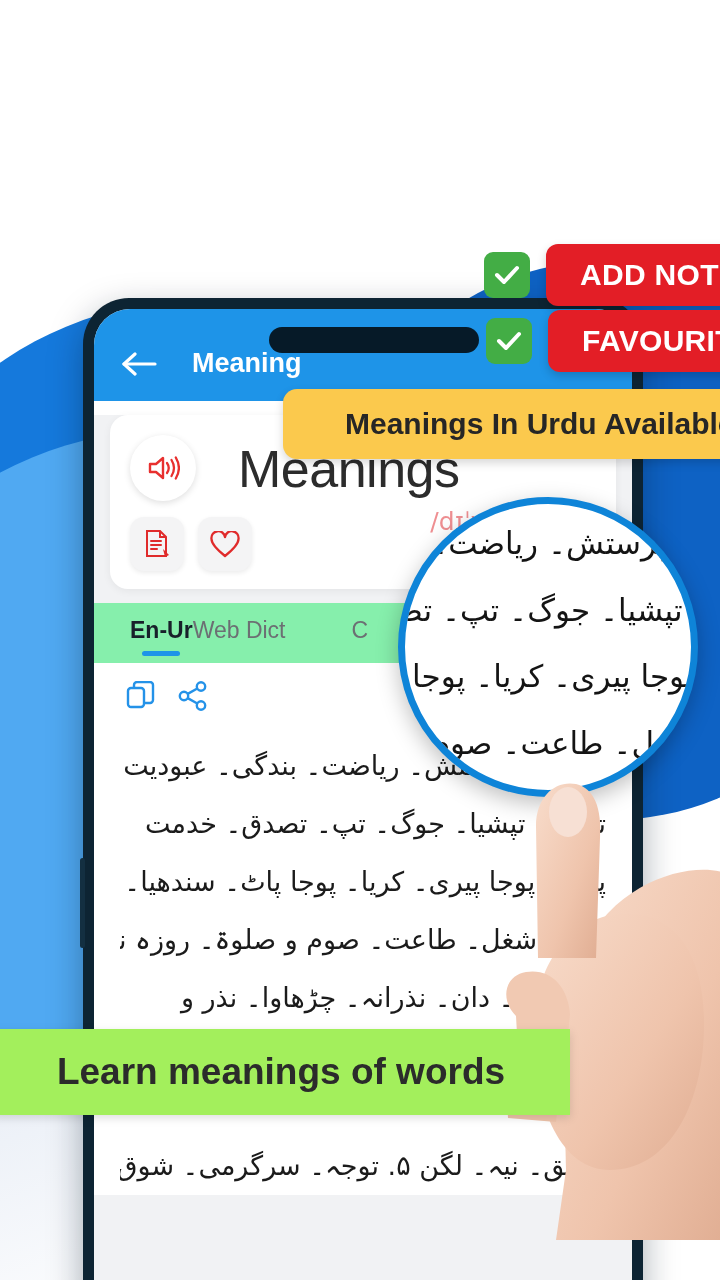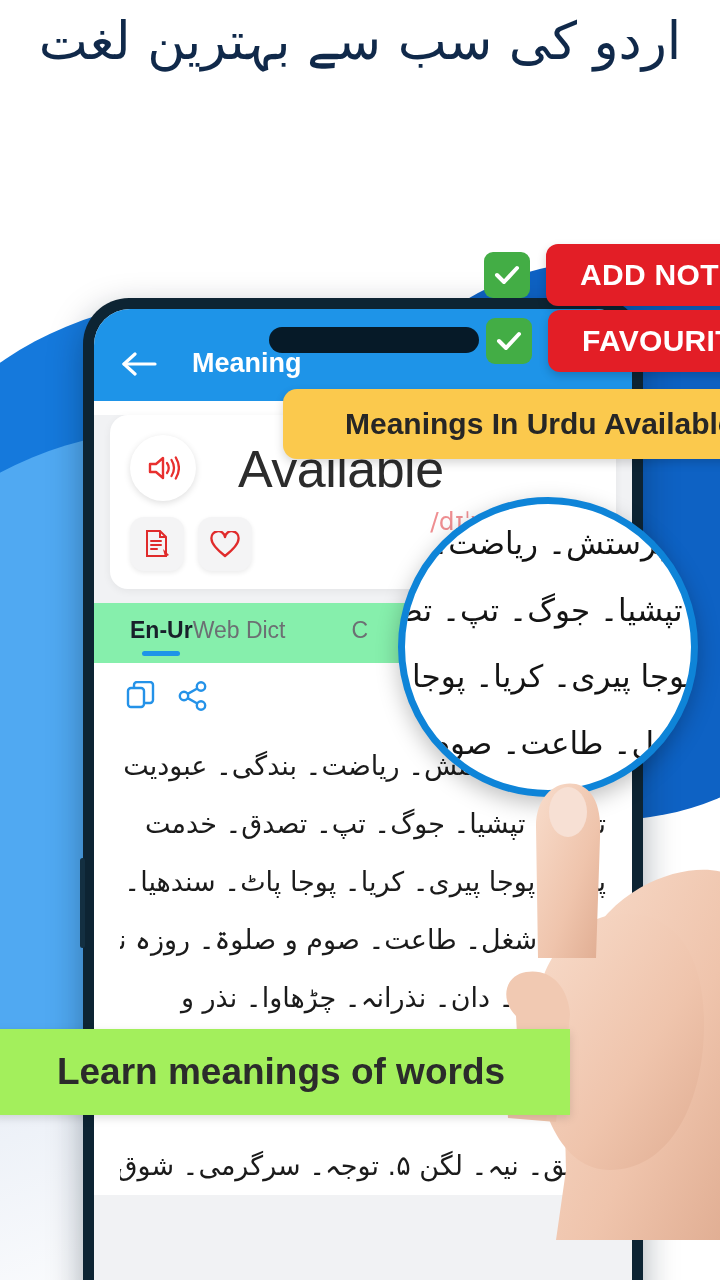--- a/index.html
+++ b/index.html
@@ -194,21 +194,20 @@
 </style>
 </head>
 <body>
 
 <div class="bgshape" id="bg-circle-right"></div>
 <div class="bgshape" id="bg-circle-dark"></div>
 <div class="bgshape" id="bg-circle-light"></div>
 <div id="bg-soft-bottom"></div>
 
 <div id="hero">
-  <div id="hero-sub">اردو کی سب سے بہترین لغت</div>
 </div>
 
 <div id="phone">
   <div id="phone-btn"></div>
   <div id="phone-glass">
 
     <div id="appbar">
       <div id="back-arrow">
         <svg width="36" height="30" viewBox="0 0 36 30">
           <path d="M2 15 H33" stroke="#fff" stroke-width="3.2" stroke-linecap="round" fill="none"></path>
@@ -223,21 +222,21 @@
 
       <div id="word-card">
         <div id="speaker-btn">
           <svg width="34" height="30" viewBox="0 0 34 30">
             <path d="M4 11 H10 L17 5 V25 L10 19 H4 Z" fill="none" stroke="#E8302F" stroke-width="2.4" stroke-linejoin="round"></path>
             <path d="M21 10 Q24.5 15 21 20" fill="none" stroke="#E8302F" stroke-width="2.3" stroke-linecap="round"></path>
             <path d="M25.5 7 Q30.5 15 25.5 23" fill="none" stroke="#E8302F" stroke-width="2.3" stroke-linecap="round"></path>
             <path d="M29.8 4.5 Q36 15 29.8 25.5" fill="none" stroke="#E8302F" stroke-width="2.3" stroke-linecap="round"></path>
           </svg>
         </div>
-        <div id="word-text">Available</div>
+        <div id="word-text">Meanings</div>
         <div id="phonetic">/dɪˈvəʊʃ(ə)n/</div>
         <div id="word-icon-row">
           <div class="sq-icon-btn">
             <svg width="28" height="30" viewBox="0 0 28 30">
               <path d="M4 2 H17 L23 8 V27 H4 Z" fill="none" stroke="#E02B2B" stroke-width="2"></path>
               <path d="M17 2 V8 H23" fill="none" stroke="#E02B2B" stroke-width="2"></path>
               <path d="M8 12 H18 M8 16 H18 M8 20 H14" stroke="#E02B2B" stroke-width="2" stroke-linecap="round"></path>
               <path d="M20 20 L26 26 L22 28 L21 24 Z" fill="#E02B2B"></path>
             </svg>
           </div>

